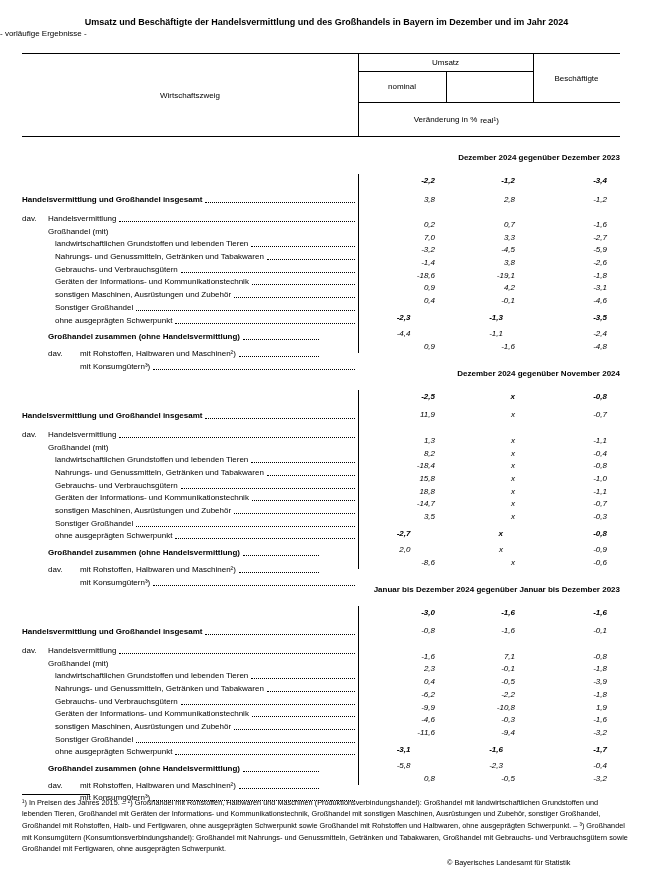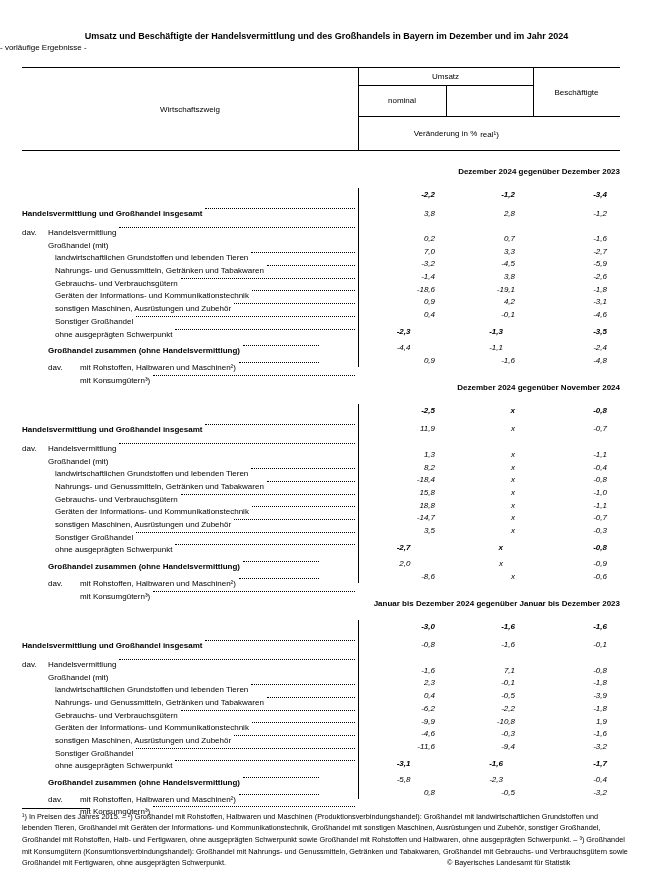--- a/index.html
+++ b/index.html
@@ -1,39 +1,39 @@
 <!DOCTYPE html>
 <html><head>
 <meta charset="utf-8">
 <style>
   html,body{margin:0;padding:0;}
   body{
     width:653px;height:895px;background:#ffffff;color:#000;
     font-family:"Liberation Sans", sans-serif;
     position:relative;overflow:hidden;
   }
-  .doc-title{margin-top:31px;text-align:center;font-size:9px;font-weight:bold;line-height:11px;}
+  .doc-title{margin-top:17px;text-align:center;font-size:9px;font-weight:bold;line-height:11px;}
   .doc-subtitle{text-align:left;font-size:8px;line-height:10px;margin-top:1px;}
 
   
   .htable{position:relative;margin:14px 33px 0 22px;width:598px;height:82px;
           border-top:1px solid #000;border-bottom:1px solid #000;box-sizing:content-box;font-size:8px;}
   .hcell{position:absolute;display:flex;align-items:center;justify-content:center;text-align:center;}
   .vline{position:absolute;width:1px;background:#000;}
   .hline{position:absolute;height:1px;background:#000;}
 
   
   .section{margin:16px 33px 0 22px;width:598px;}
   .section-title{text-align:right;font-size:8px;font-weight:bold;line-height:10px;}
   .rows{position:relative;margin-top:11px;}
   .rows::after{content:"";position:absolute;left:336px;top:0;bottom:0;width:1px;background:#000;}
   .row{display:flex;height:12.7px;align-items:center;font-size:8px;}
   .row.gap-lg{margin-top:6px;}
   .row.gap-sm{margin-top:4px;gap:20px;}
-  .label-cell{width:336px;display:flex;align-items:flex-start;position:relative;box-sizing:border-box;margin-top:39px;}
+  .label-cell{width:336px;display:flex;align-items:flex-end;position:relative;box-sizing:border-box;margin-top:39px;}
   .prefix{position:absolute;}
   .lbl{white-space:nowrap;}
   .dots{flex:1;border-bottom:1px dotted #000;margin:0 3px 0 3px;transform:translateY(-1px);min-width:6px;}
   .num{box-sizing:border-box;text-align:right;font-style:italic;white-space:nowrap;}
   .num.c-nominal{width:88px;padding-right:11px;}
   .num.c-real{width:87px;padding-right:18px;}
   .num.c-emp{width:87px;padding-right:13px;}
   .row.bold .lbl,.row.bold .num,.row.bold .prefix{font-weight:bold;}
 
   

